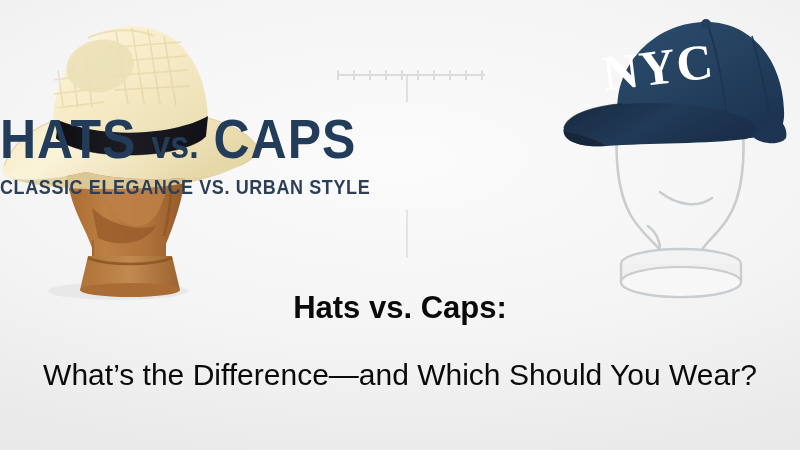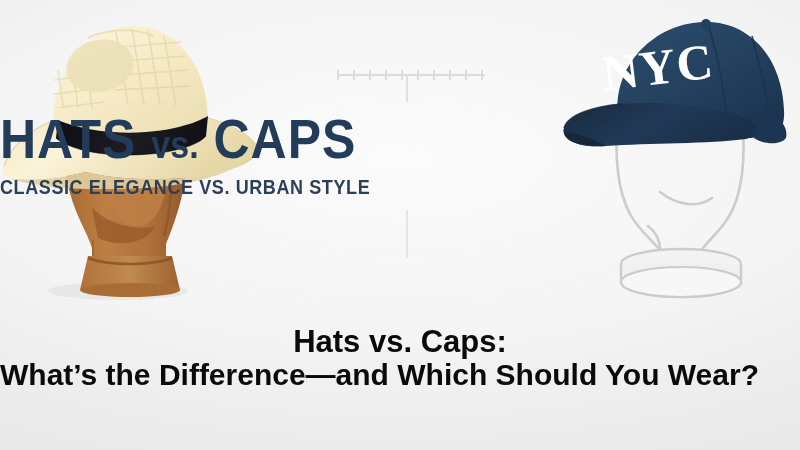--- a/index.html
+++ b/index.html
@@ -29,26 +29,26 @@
   .title-main .small{font-size:34px;letter-spacing:0px;}
   .title-sub{
     position:absolute;left:0;top:176px;width:800px;
     font-size:18px;font-weight:bold;letter-spacing:0.6px;
     color:#2c3f56;white-space:nowrap;
     transform:scaleY(1.1);transform-origin:center top;
   }
 
   
   .cap-l1{
-    position:absolute;left:0;top:324px;width:800px;text-align:center;
+    position:absolute;left:0;top:290px;width:800px;text-align:center;
     font-size:31px;font-weight:bold;color:#0a0a0a;letter-spacing:0px;white-space:nowrap;
   }
   .cap-l2{
-    position:absolute;left:0;top:358px;width:800px;text-align:left;
-    font-size:30px;font-weight:bold;color:#0a0a0a;letter-spacing:0px;white-space:nowrap;
+    position:absolute;left:0;top:358px;width:800px;text-align:center;
+    font-size:30px;font-weight:normal;color:#0a0a0a;letter-spacing:0px;white-space:nowrap;
   }
 
   
   .art-left{position:absolute;left:-4px;top:8px;width:270px;height:292px;}
   .art-right{position:absolute;left:556px;top:6px;width:248px;height:296px;}
   .art-left svg,.art-right svg{display:block;width:100%;height:100%;}
 </style>
 </head>
 <body>
 

